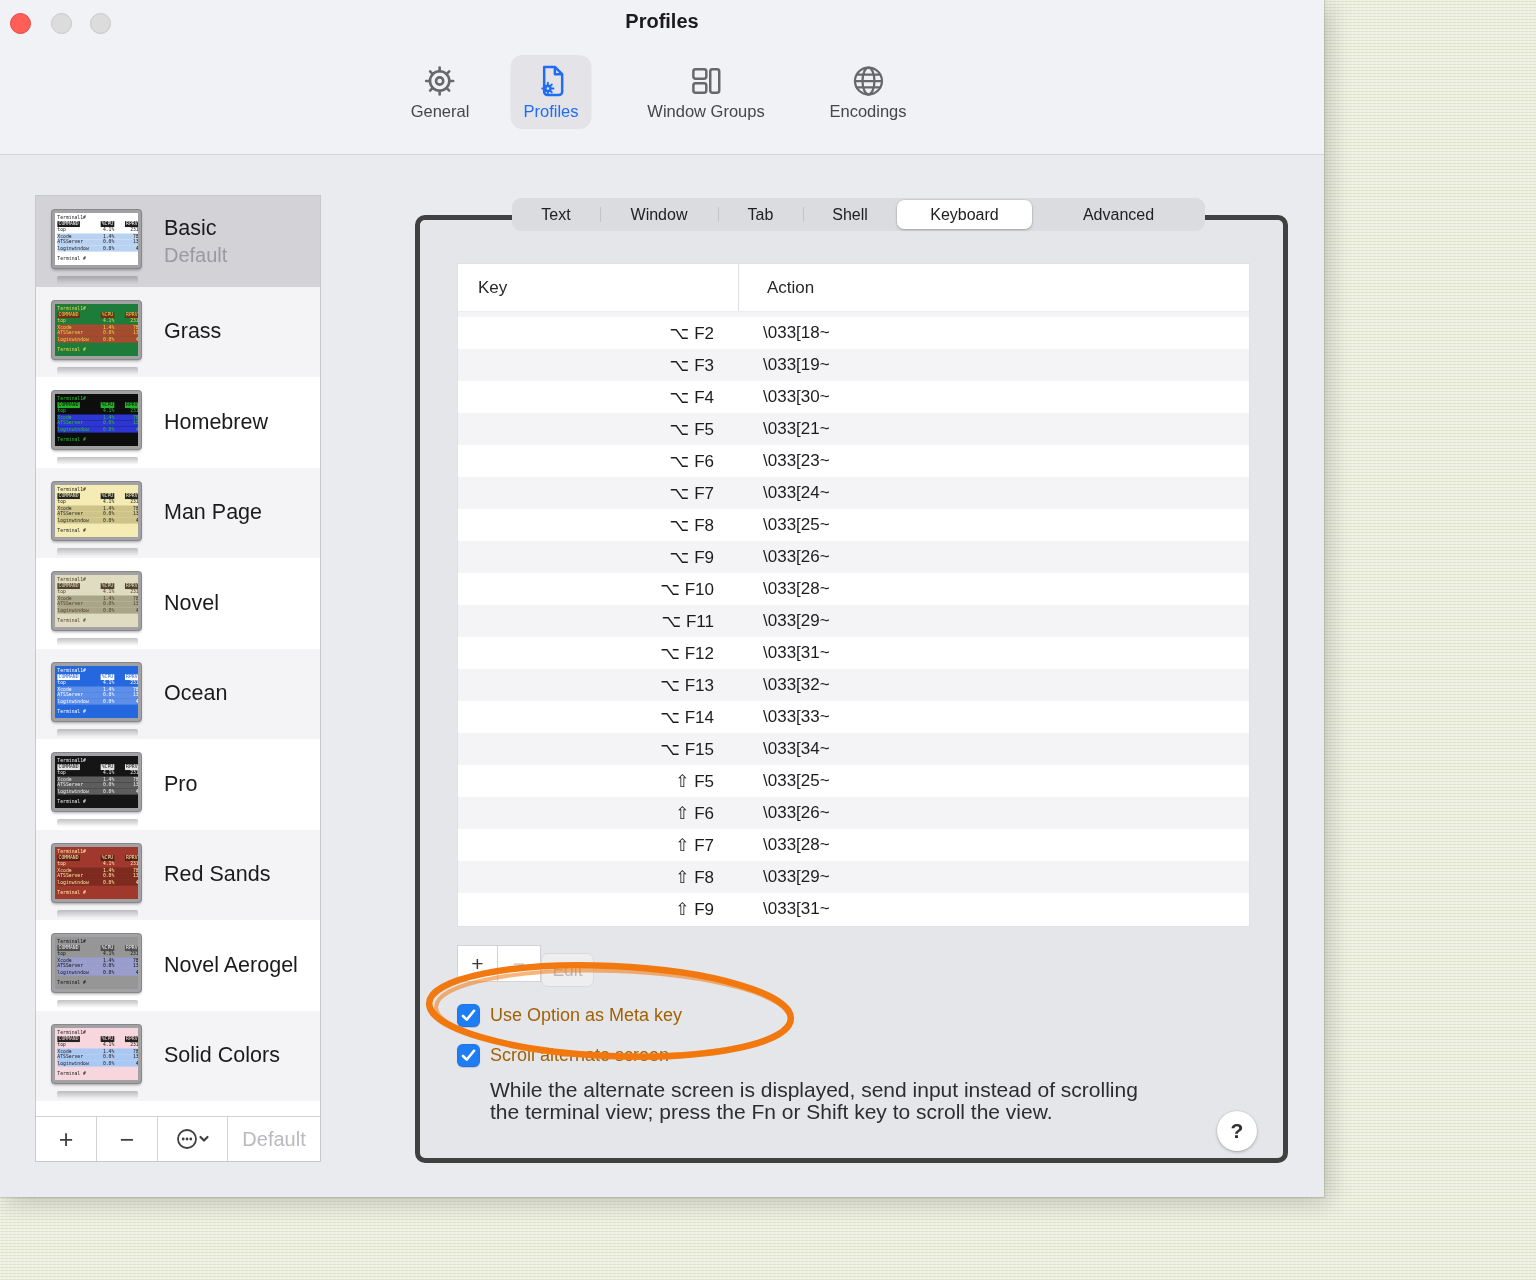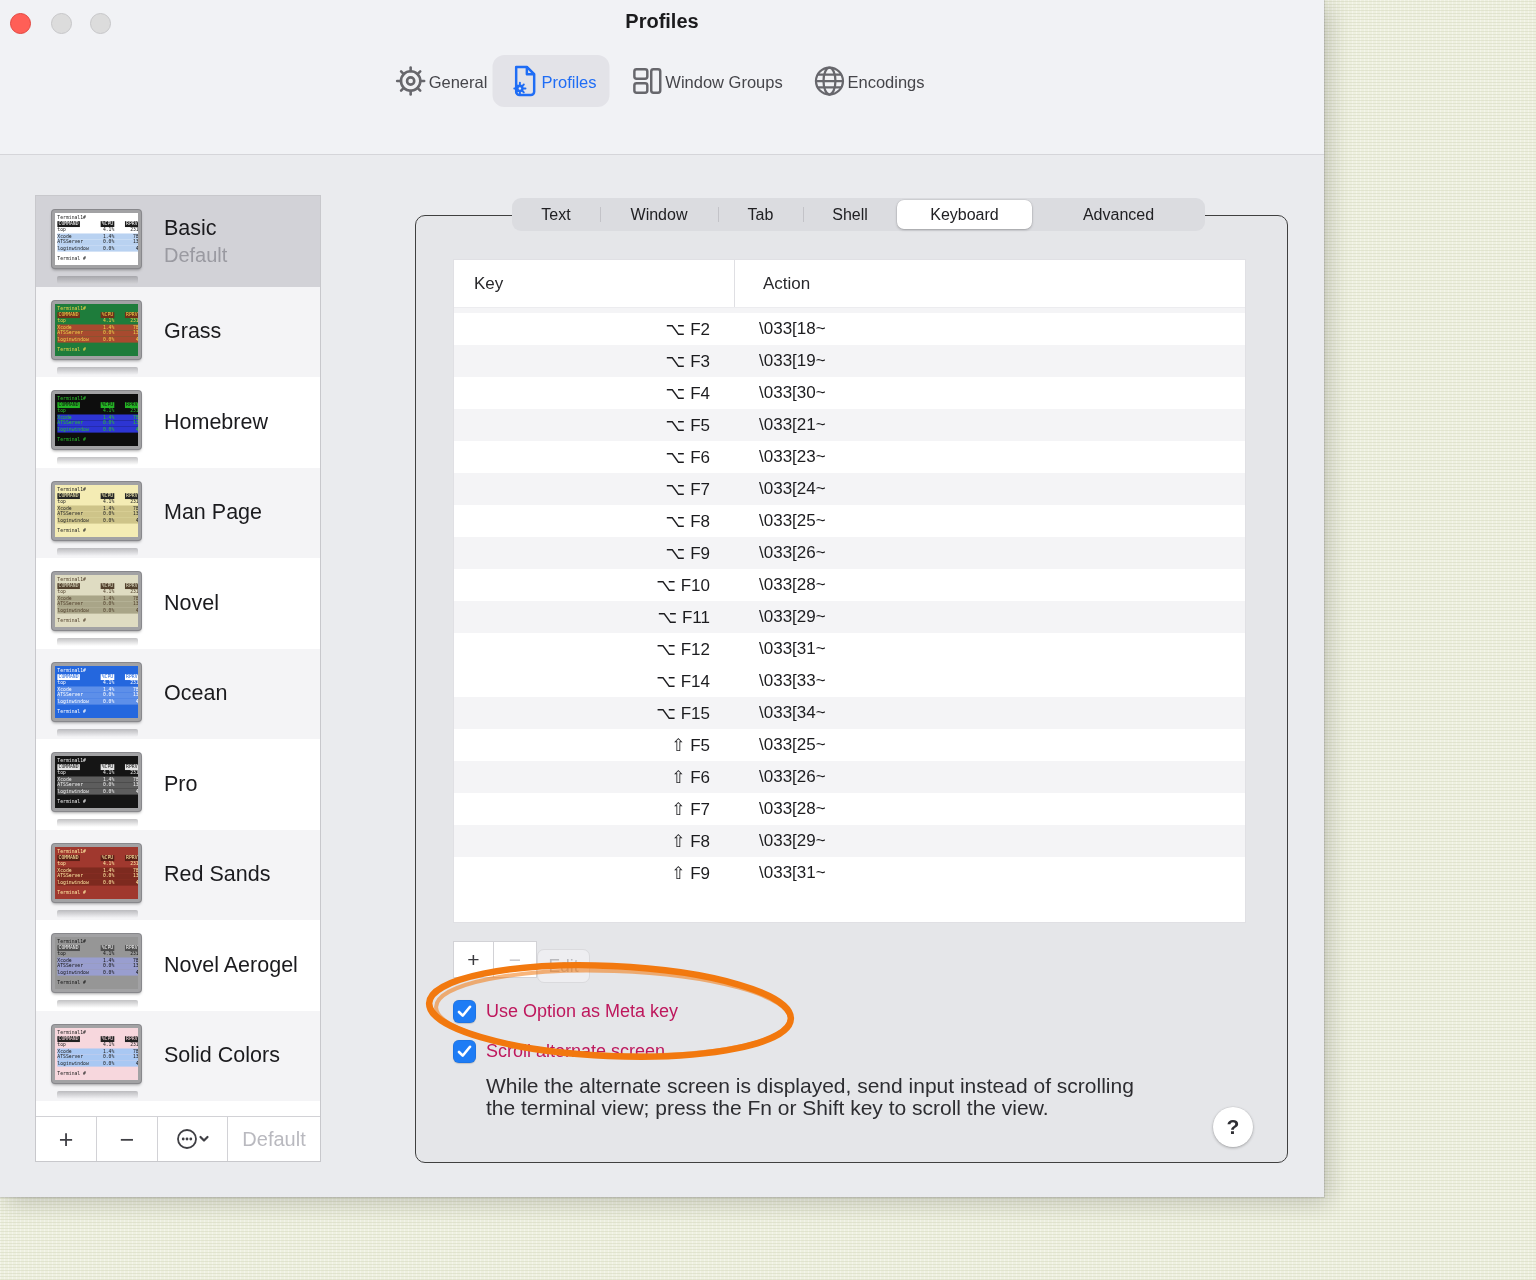--- a/index.html
+++ b/index.html
@@ -20,21 +20,21 @@
   .chrome { position:absolute; left:0; top:0; width:100%; height:155px;
     background:#f1f2f5; border-bottom:1px solid #d5d5d9; }
   .tl { position:absolute; top:13px; width:21px; height:21px; border-radius:50%; }
   .tl.red  { left:10px; background:#ff5f57; border:1px solid #e2463f; }
   .tl.g1   { left:51px; background:#dcdcdc; border:1px solid #c7c7c9; }
   .tl.g2   { left:90px; background:#dcdcdc; border:1px solid #c7c7c9; }
   .window-title { position:absolute; top:10px; left:0; width:1324px; text-align:center;
     font-size:20px; font-weight:700; color:#1b1b1d; }
 
   .tb-item { position:absolute; top:55px; transform:translateX(-50%);
-    display:flex; flex-direction:row; align-items:center;
+    display:flex; flex-direction:column; align-items:center;
     padding:8px 13px 8px; border-radius:12px; cursor:default; }
   .tb-item .lbl { margin-top:3px; font-size:16.5px; color:#46464b; white-space:nowrap; }
   .tb-item.selected { background:#e3e3e8; }
   .tb-item.selected .lbl { color:#1f6df5; }
   .tb-icon { width:36px; height:36px; }
 
   
   .sidebar { position:absolute; left:35px; top:195px; width:286px; height:967px;
     background:#fff; border:1px solid #c8c8cc; }
   .profile-list { position:absolute; left:0; top:0; width:100%; height:905px; overflow:hidden; }
@@ -64,21 +64,21 @@
   .sidebar-footer { position:absolute; left:0; bottom:0; width:100%; height:45px;
     border-top:1px solid #d2d2d6; display:flex; background:#fff; }
   .sf-btn { display:flex; align-items:center; justify-content:center;
     border-right:1px solid #d2d2d6; color:#3f3f44; }
   .sf-add, .sf-remove { width:61px; font-size:25px; font-weight:300; }
   .sf-more { width:70px; }
   .sf-default { flex:1; border-right:none; color:#b9b9bf; font-size:20px; }
 
   
   .panel { position:absolute; left:415px; top:215px; width:873px; height:948px;
-    background:#e5e6e9; border:1px solid #404040; border-radius:10px; }
+    background:#e5e6e9; border:5px solid #404040; border-radius:10px; }
 
   .tabs { position:absolute; left:512px; top:198px; height:33px; display:flex;
     background:#dbdce0; border-radius:9px; z-index:5; }
   .tab { position:relative; font-size:16px; color:#212124; text-align:center; line-height:33px; }
   .tab.sep::before { content:""; position:absolute; left:-0.5px; top:9px; width:1px; height:15px; background:#c3c3c8; }
   .tab.active { background:#fff; border-radius:7px; height:29px; line-height:29px; margin:2px 0;
     box-shadow:0 1px 2.5px rgba(0,0,0,.25), 0 0 0 .5px rgba(0,0,0,.08); }
 
   .kv-table { position:absolute; left:37px; top:43px; width:793px; height:664px;
     background:#fff; border:1px solid #e0e0e4; overflow:hidden; }
@@ -101,21 +101,21 @@
   .btn-edit { position:absolute; left:121px; top:733px; width:53px; height:34px;
     background:#eeeef1; border:1px solid #dadadd; border-radius:7px;
     display:flex; align-items:center; justify-content:center;
     font-size:17.5px; color:#b9b9bd; z-index:0; }
 
   .opt { position:absolute; left:37px; display:flex; align-items:center; gap:10px; }
   .opt1 { top:784px; } .opt2 { top:824px; }
   .cb { width:23px; height:23px; border-radius:6px; background:#1e7cf5;
     box-shadow:inset 0 0 0 .5px rgba(0,0,0,.12), 0 .5px 1px rgba(0,0,0,.15);
     display:flex; align-items:center; justify-content:center; }
-  .opt .olbl { font-size:18px; color:#be185d; }
+  .opt .olbl { font-size:18px; color:#a16207; }
 
   .help-note { position:absolute; left:70px; top:859px; width:668px;
     font-size:21px; line-height:22px; color:#2d2d31; }
   .help-btn { position:absolute; left:797px; top:891px; width:40px; height:40px; border-radius:50%;
     background:#fff; box-shadow:0 1px 3px rgba(0,0,0,.28), 0 0 0 .5px rgba(0,0,0,.06);
     display:flex; align-items:center; justify-content:center;
     font-size:21px; font-weight:700; color:#2e2e33; }
 
   .annotation { position:absolute; left:420px; top:950px; width:395px; height:122px;
     pointer-events:none; z-index:20; }
@@ -646,20 +646,24 @@
               <div class="kv-action">\033[28~</div>
             </div>
             <div class="kv-row alt">
               <div class="kv-key">⌥ F11</div>
               <div class="kv-action">\033[29~</div>
             </div>
             <div class="kv-row">
               <div class="kv-key">⌥ F12</div>
               <div class="kv-action">\033[31~</div>
             </div>
+            <div class="kv-row alt">
+              <div class="kv-key">⌥ F13</div>
+              <div class="kv-action">\033[32~</div>
+            </div>
             <div class="kv-row">
               <div class="kv-key">⌥ F14</div>
               <div class="kv-action">\033[33~</div>
             </div>
             <div class="kv-row alt">
               <div class="kv-key">⌥ F15</div>
               <div class="kv-action">\033[34~</div>
             </div>
             <div class="kv-row">
               <div class="kv-key">⇧ F5</div>

